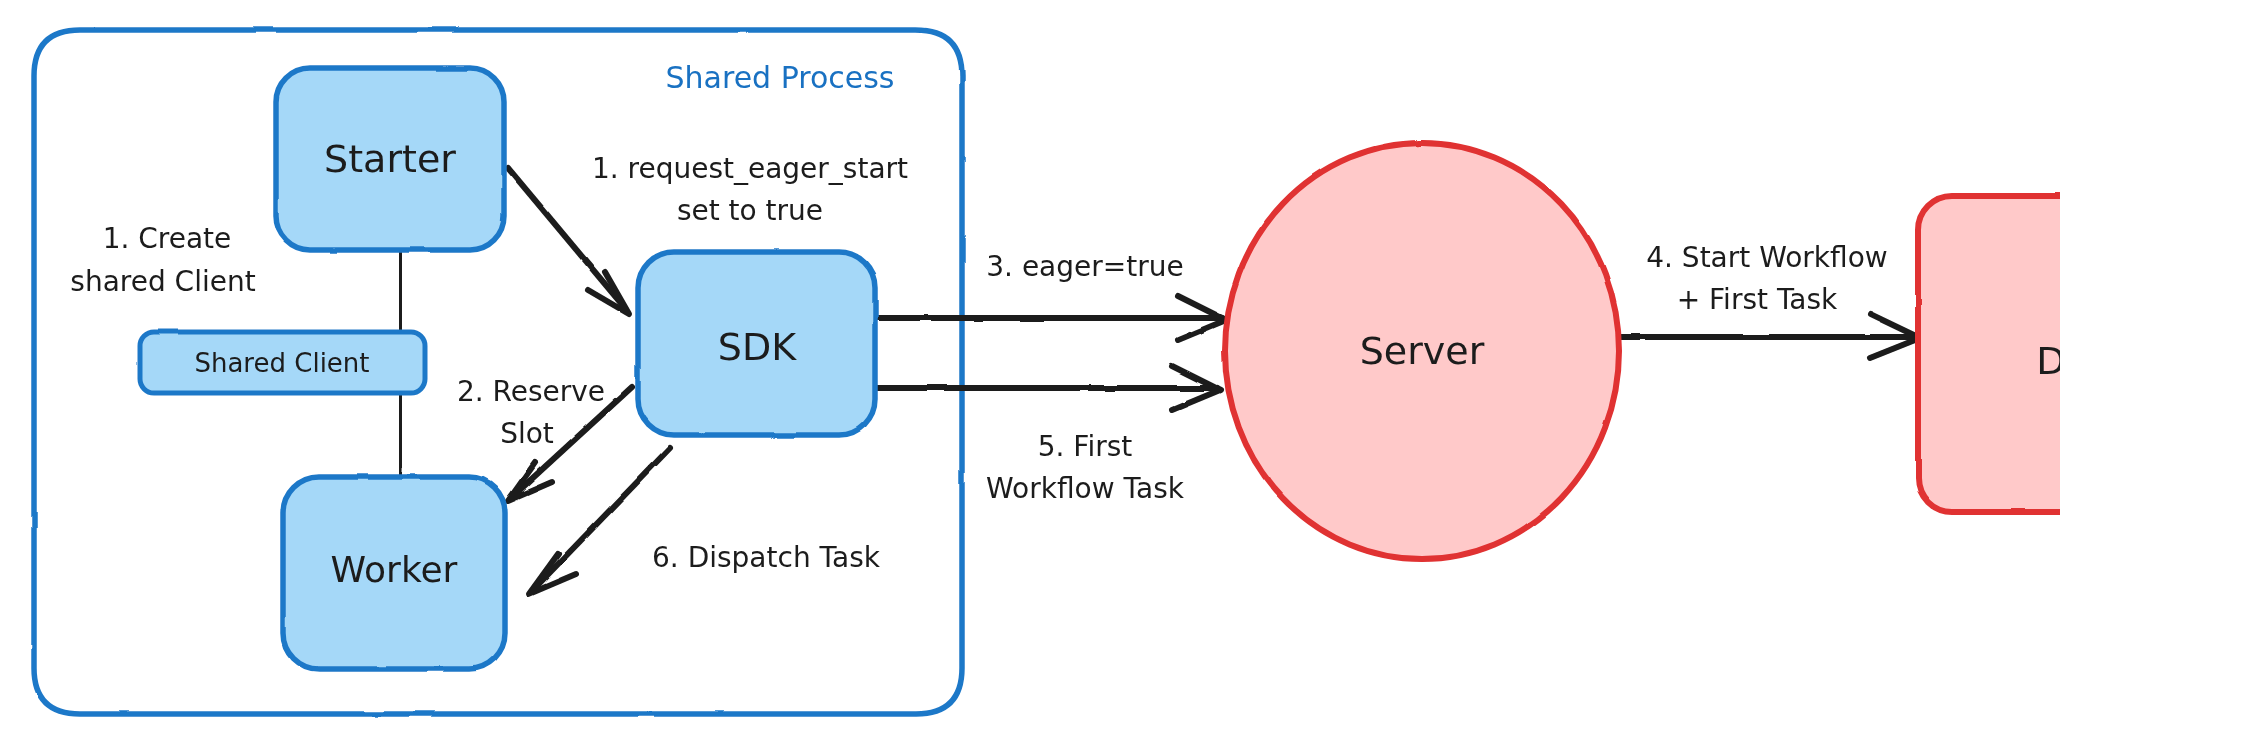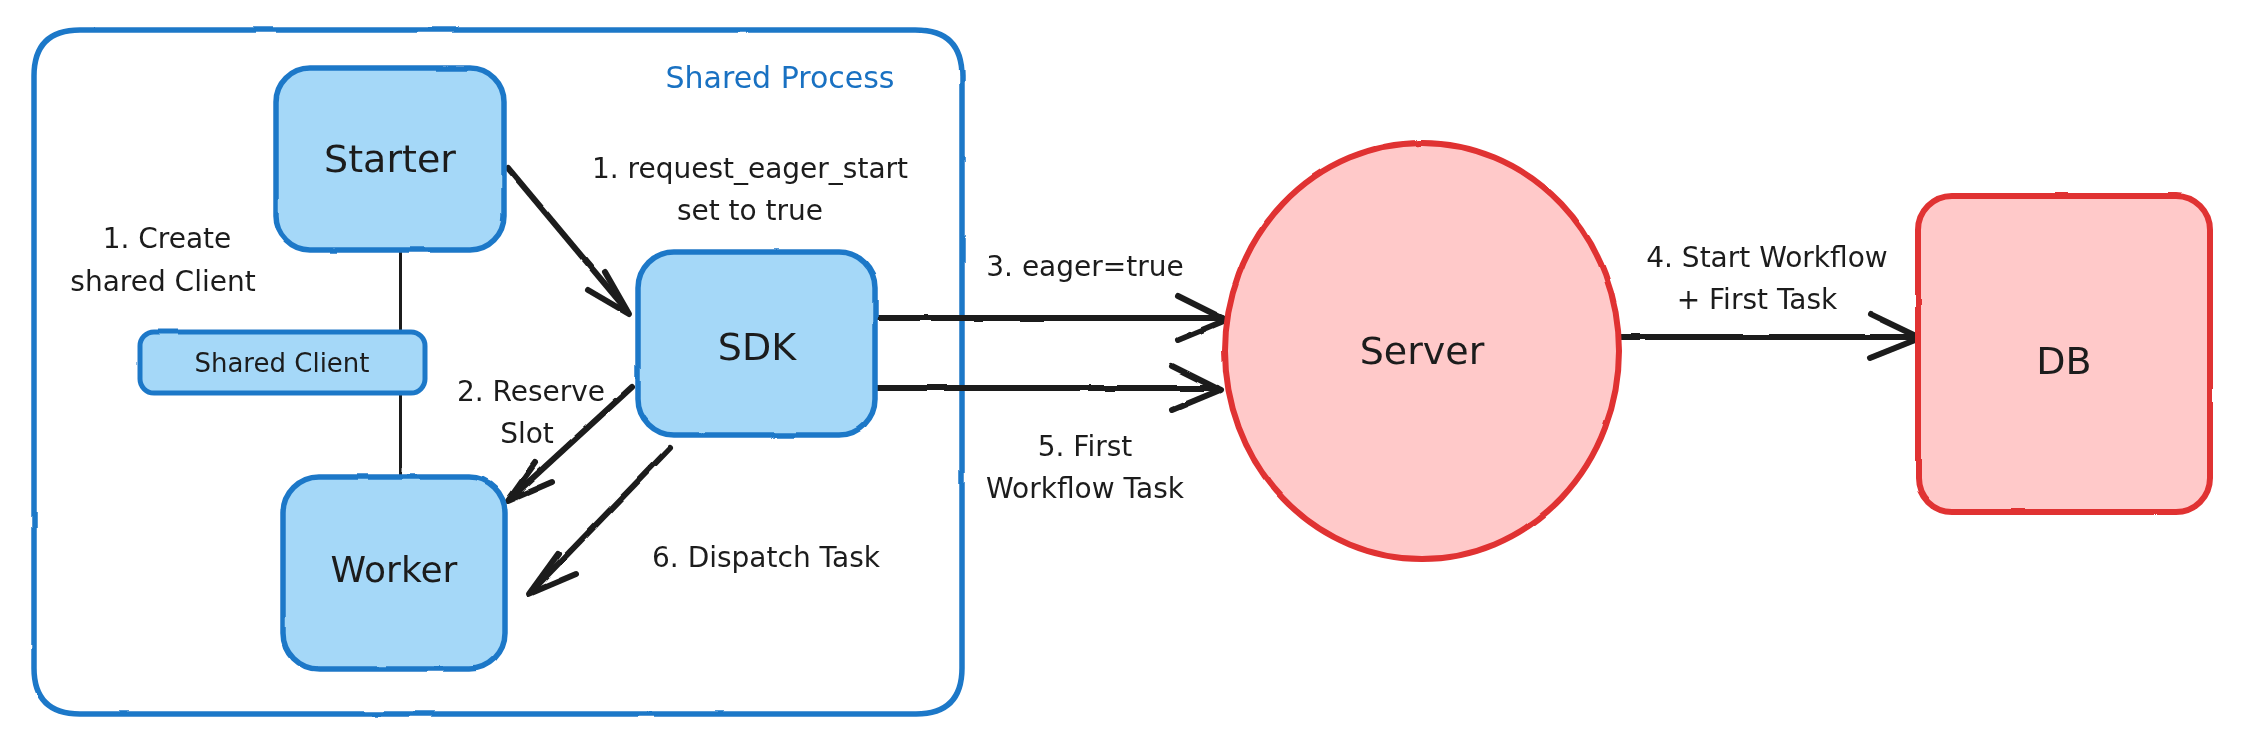--- a/index.html
+++ b/index.html
@@ -5,21 +5,21 @@
   html, body {
     margin: 0;
     padding: 0;
     background: #ffffff;
   }
   body {
     font-family: "DejaVu Sans", sans-serif;
   }
   #canvas {
     position: relative;
-    width: 2248px;
+    width: 2060px;
     height: 754px;
     background: #ffffff;
     overflow: hidden;
   }
   #diagram-svg {
     position: absolute;
     left: 0;
     top: 0;
     width: 2248px;
     height: 754px;

